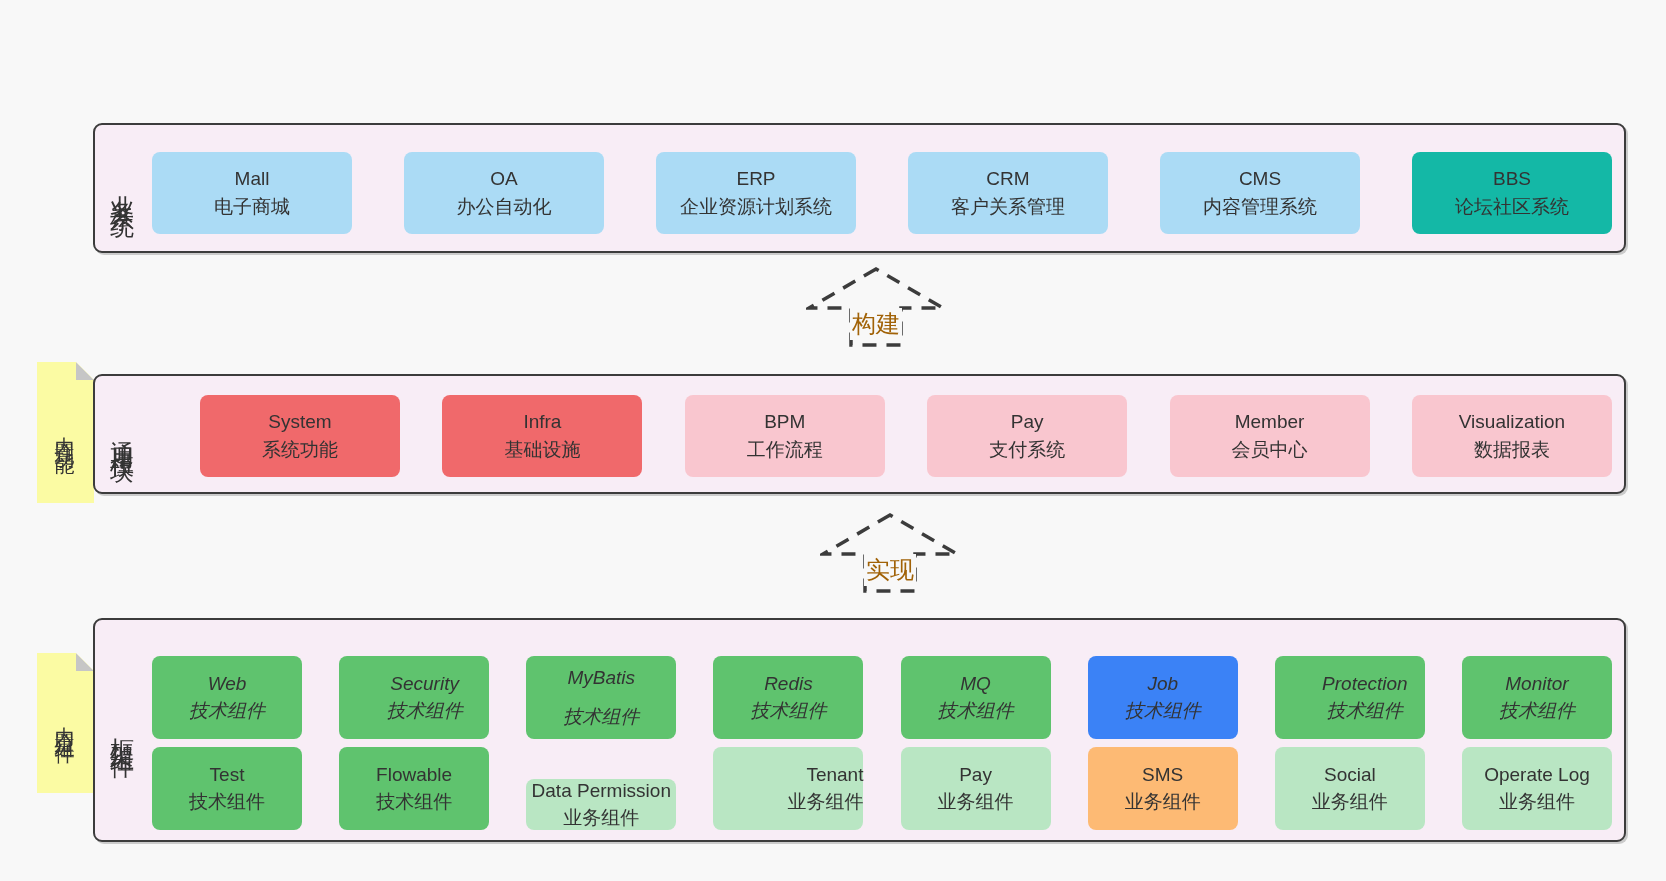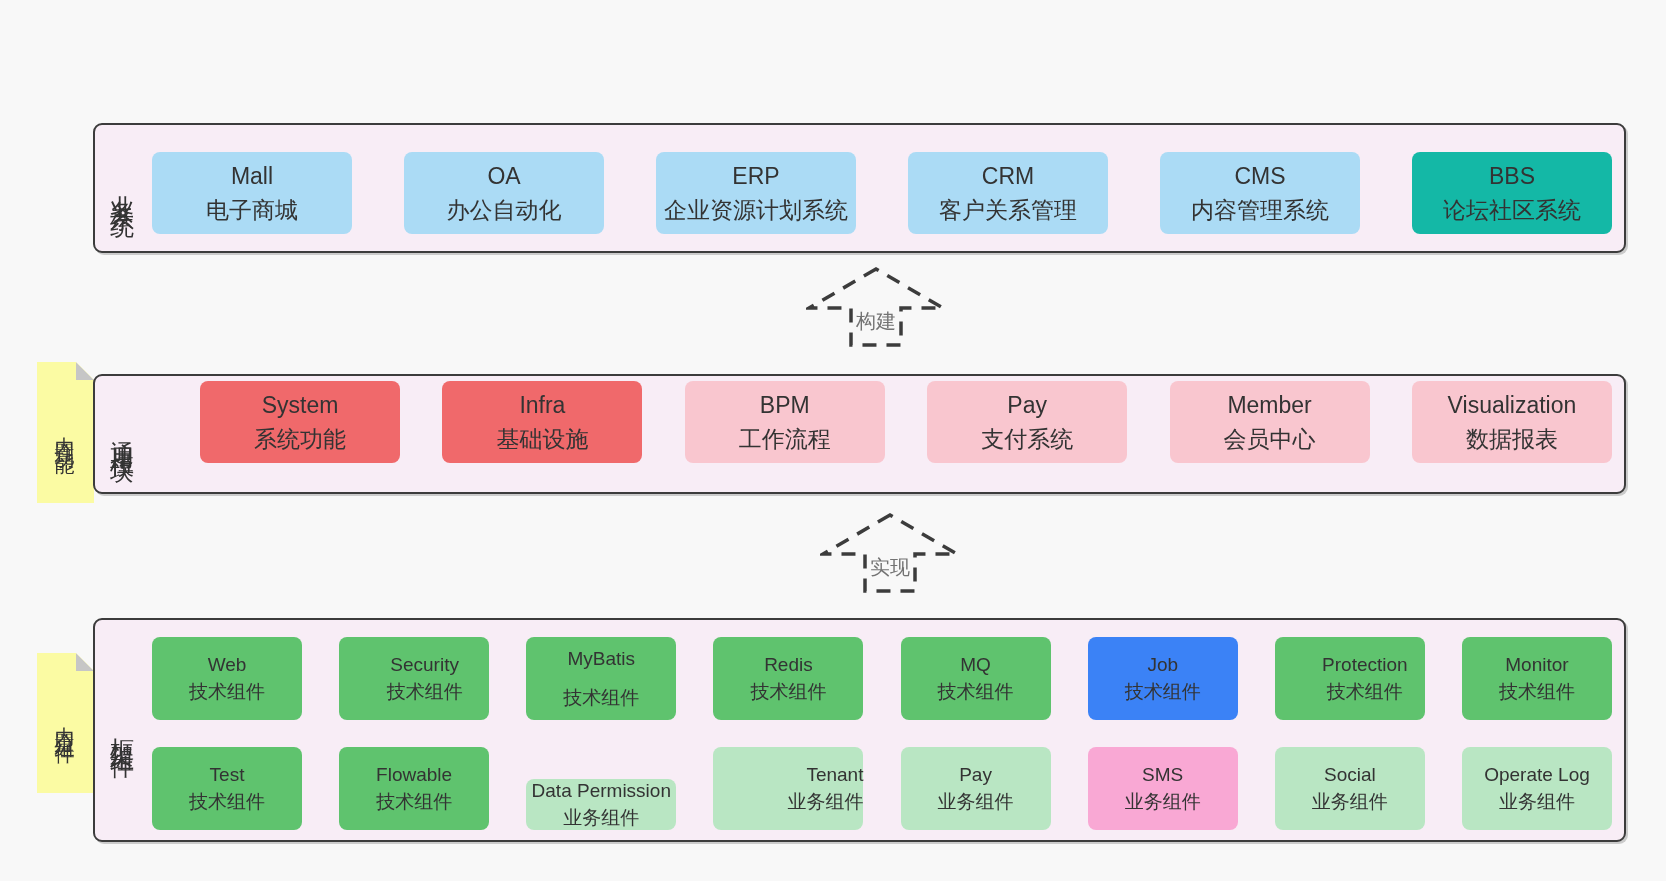--- a/index.html
+++ b/index.html
@@ -22,29 +22,29 @@
     position:absolute; left:11px; top:50%; transform:translateY(-50%);
     writing-mode:vertical-rl; text-orientation:upright;
     font-size:24px; letter-spacing:6px; color:#333; white-space:nowrap;
   }
 
   .row {
     position:absolute; left:57px; width:1460px;
     display:flex; justify-content:space-between;
   }
   .band-1 .row { top:27px; height:82px; }
-  .band-2 .row { top:5px; height:82px;padding-left:48px; }
-  .band-3 .row-1 { top:17px; height:83px; }
+  .band-2 .row { top:19px; height:82px;padding-left:48px; }
+  .band-3 .row-1 { top:36px; height:83px;font-style:italic; }
   .band-3 .row-2 { top:127px; height:83px; }
 
   .box {
     display:flex; flex-direction:column; align-items:center; justify-content:center;
     border-radius:8px; text-align:center; color:#333;
   }
-  .band-1 .box, .band-2 .box { width:200px; font-size:23px; line-height:1.5; }
+  .band-1 .box, .band-2 .box { width:200px; font-size:19px; line-height:1.5; }
   .band-3 .box { width:150px; font-size:19px; line-height:1.38; }
 
   
   .sticky {
     position:absolute; left:37px; width:57px; background:#fbfba3; z-index:1;
     clip-path:polygon(0 0, calc(100% - 18px) 0, 100% 18px, 100% 100%, 0 100%);
     display:flex; align-items:center; justify-content:center;
   }
   .sticky-2 { top:362px; height:141px; }
   .sticky-3 { top:653px; height:140px; }
@@ -57,21 +57,21 @@
     font-size:20px; letter-spacing:6px; color:#333;
   }
 
   
   .arrow { position:absolute; width:140px; height:82px; z-index:0; }
   .arrow-1 { left:806px; top:266px; }
   .arrow-2 { left:820px; top:512px; }
   .arrow svg { display:block; width:100%; height:100%; }
   .arrow .arrow-label {
     position:absolute; left:50%; top:42px; transform:translateX(-50%);
-    background:#f8f8f8; padding:0 2px; font-size:20px; color:#737373; white-space:nowrap;
+    background:#f8f8f8; padding:0 2px; font-size:24px; color:#a16207; white-space:nowrap;
   }
 </style>
 </head>
 <body>
 
 <div class="page">
 
   <div class="sticky sticky-2">
     <span class="fold"></span>
     <span class="sticky-text">内置功能</span>
@@ -204,21 +204,21 @@
           <span>业务组件</span>
         </div>
         <div class="box" style="background: rgb(185, 230, 195); align-items: flex-end;">
           <span>Tenant</span>
           <span>业务组件</span>
         </div>
         <div class="box" style="background: rgb(185, 230, 195);">
           <span>Pay</span>
           <span>业务组件</span>
         </div>
-        <div class="box" style="background: #f9a8d4;">
+        <div class="box" style="background: #fdba74;">
           <span>SMS</span>
           <span>业务组件</span>
         </div>
         <div class="box" style="background: rgb(185, 230, 195);">
           <span>Social</span>
           <span>业务组件</span>
         </div>
         <div class="box" style="background: rgb(185, 230, 195);">
           <span>Operate Log</span>
           <span>业务组件</span>

